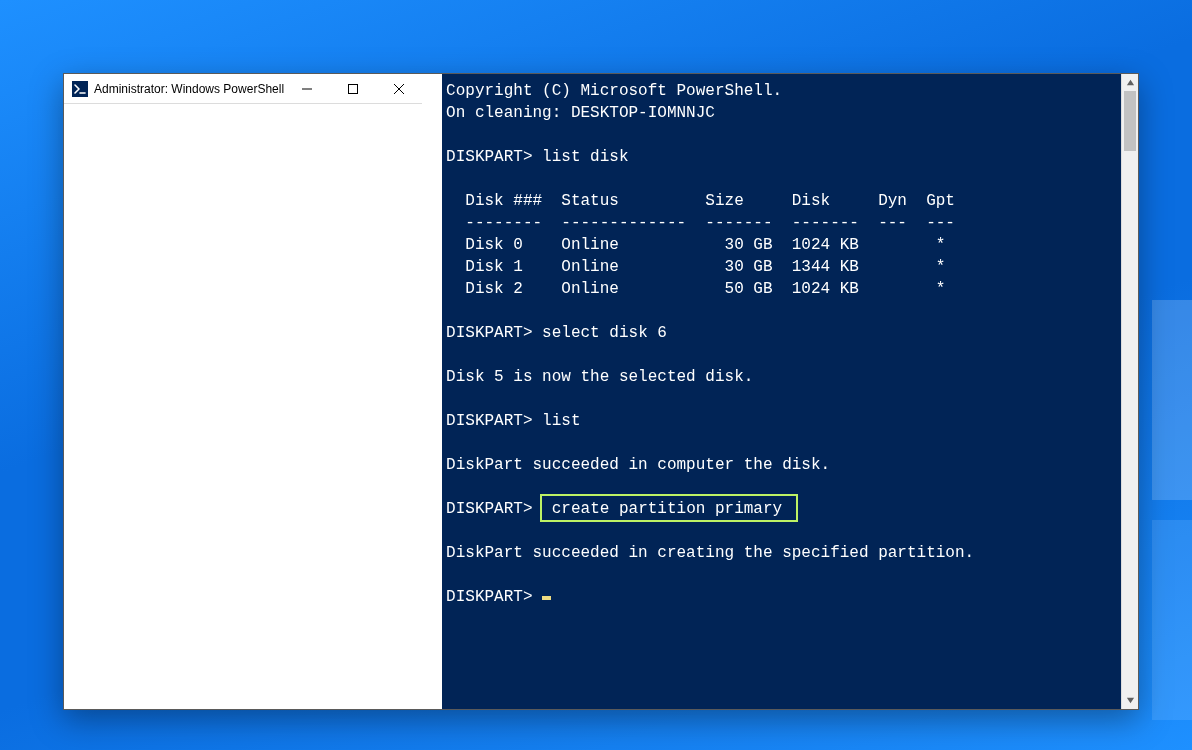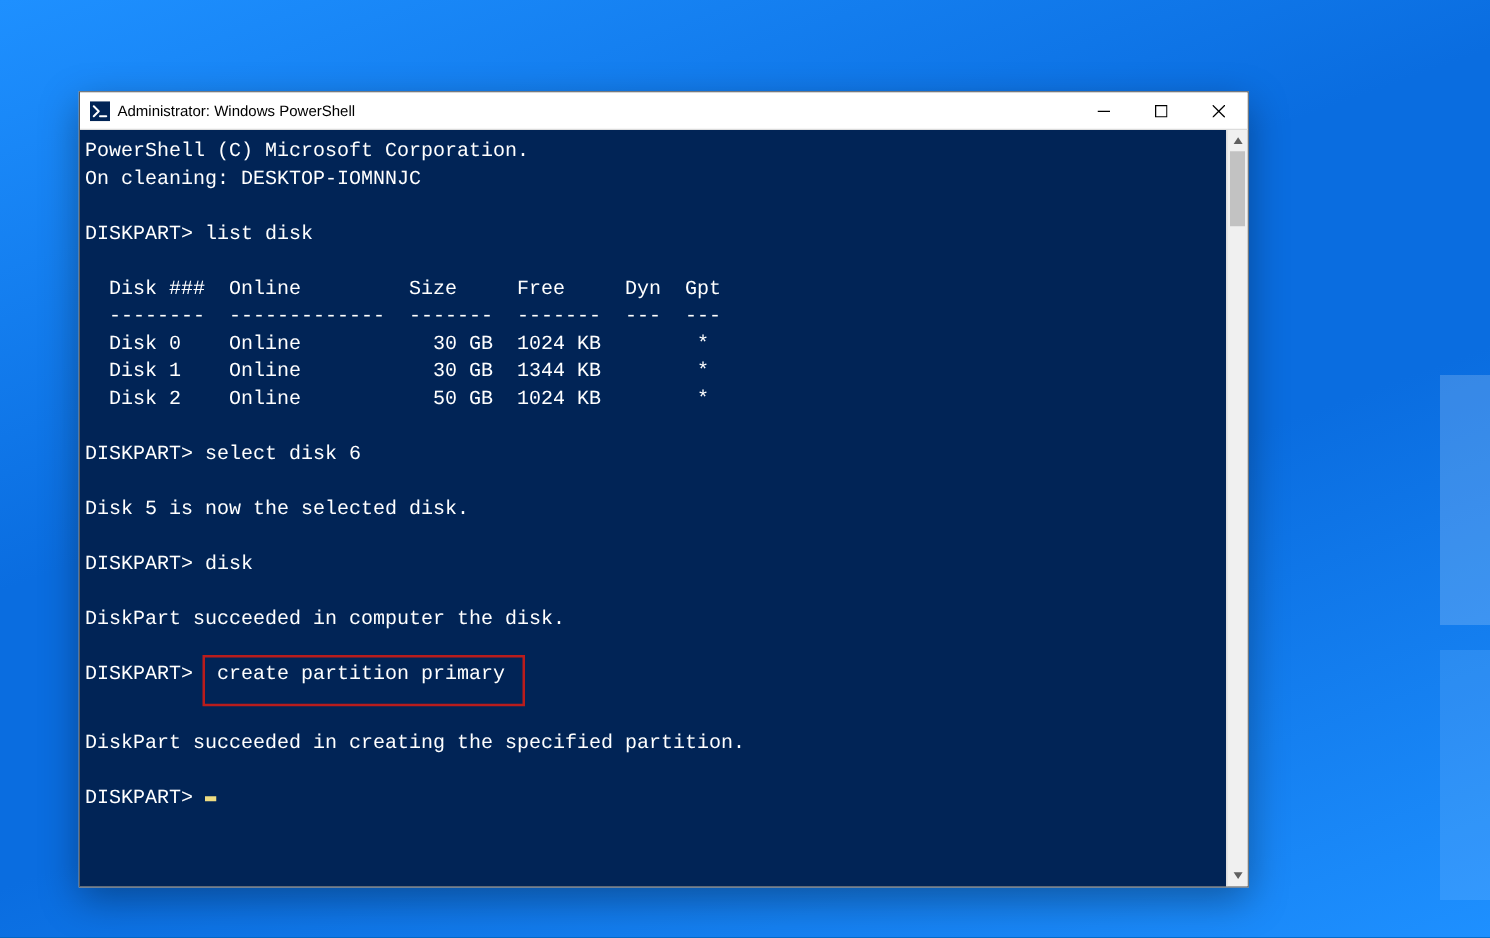--- a/index.html
+++ b/index.html
@@ -25,25 +25,26 @@
     right: 0; top: 300px; width: 40px; height: 200px;
   }
   .desktop::after {
     right: 0; top: 520px; width: 40px; height: 200px;
     background: rgba(255,255,255,0.10);
   }
 
   .window {
     position: absolute;
     left: 63px; top: 73px;
-    width: 936px; height: 637px;
+    width: 1076px; height: 637px;
     background: #fff;
     border: 1px solid #5a5a5a;
-    display: flex; flex-direction: column;
+    display: flex; flex-direction: row;
     box-shadow: 0 10px 30px rgba(0,0,0,0.35);
+    gap: 20px;
   }
 
   .titlebar {
     height: 30px;
     background: #ffffff;
     display: flex; align-items: center;
     border-bottom: 1px solid #dcdcdc;
     user-select: none;
   }
   .titlebar .icon {
@@ -76,22 +77,22 @@
     font-family: Consolas, "Courier New", monospace;
     font-size: 16px;
     line-height: 22px;
     padding: 6px 0 6px 4px;
     white-space: pre;
     overflow: hidden;
   }
   .terminal .line { white-space: pre; }
   .terminal .boxed {
     display: inline-block;
-    border: 2px solid #b91c1c;
-    padding: 2px 4px 13px 0px;
+    border: 2px solid #bef264;
+    padding: 2px 4px 0 0px;
     margin: -4px 0 -4px -2px;
     text-align: center;
   }
   .cursor {
     display: inline-block;
     width: 9px; height: 4px;
     background: #eedc82;
     margin-bottom: 1px;
     vertical-align: baseline;
   }
@@ -145,36 +146,36 @@
       </div>
       <div class="win-btn close">
         <svg viewBox="0 0 10 10">
             <line x1="0" y1="0" x2="10" y2="10" stroke="currentColor" stroke-width="1"></line>
             <line x1="10" y1="0" x2="0" y2="10" stroke="currentColor" stroke-width="1"></line>
           </svg>
       </div>
     </div>
 
     <div class="client">
-      <div class="terminal"><span class="line">PowerShell (C) Microsoft Corporation.</span>
+      <div class="terminal"><span class="line">Copyright (C) Microsoft PowerShell.</span>
 <span class="line">On cleaning: DESKTOP-IOMNNJC</span>
 
 <span class="line"><span>DISKPART&gt;</span> <span>list disk</span></span>
 
-<span class="line">  Disk ###  Online         Size     Free     Dyn  Gpt</span>
+<span class="line">  Disk ###  Status         Size     Disk     Dyn  Gpt</span>
 <span class="line">  --------  -------------  -------  -------  ---  ---</span>
 <span class="line">  Disk 0    Online           30 GB  1024 KB        *</span>
 <span class="line">  Disk 1    Online           30 GB  1344 KB        *</span>
 <span class="line">  Disk 2    Online           50 GB  1024 KB        *</span>
 
 <span class="line"><span>DISKPART&gt;</span> <span>select disk 6</span></span>
 
 <span class="line">Disk 5 is now the selected disk.</span>
 
-<span class="line"><span>DISKPART&gt;</span> <span>disk</span></span>
+<span class="line"><span>DISKPART&gt;</span> <span>list</span></span>
 
 <span class="line">DiskPart succeeded in computer the disk.</span>
 
 <span class="line"><span>DISKPART&gt;</span> <span class="boxed"> <span>create partition primary</span> </span></span>
 
 <span class="line">DiskPart succeeded in creating the specified partition.</span>
 
 <span class="line"><span>DISKPART&gt;</span> <span class="cursor"></span></span></div>
 
       <div class="scrollbar">

